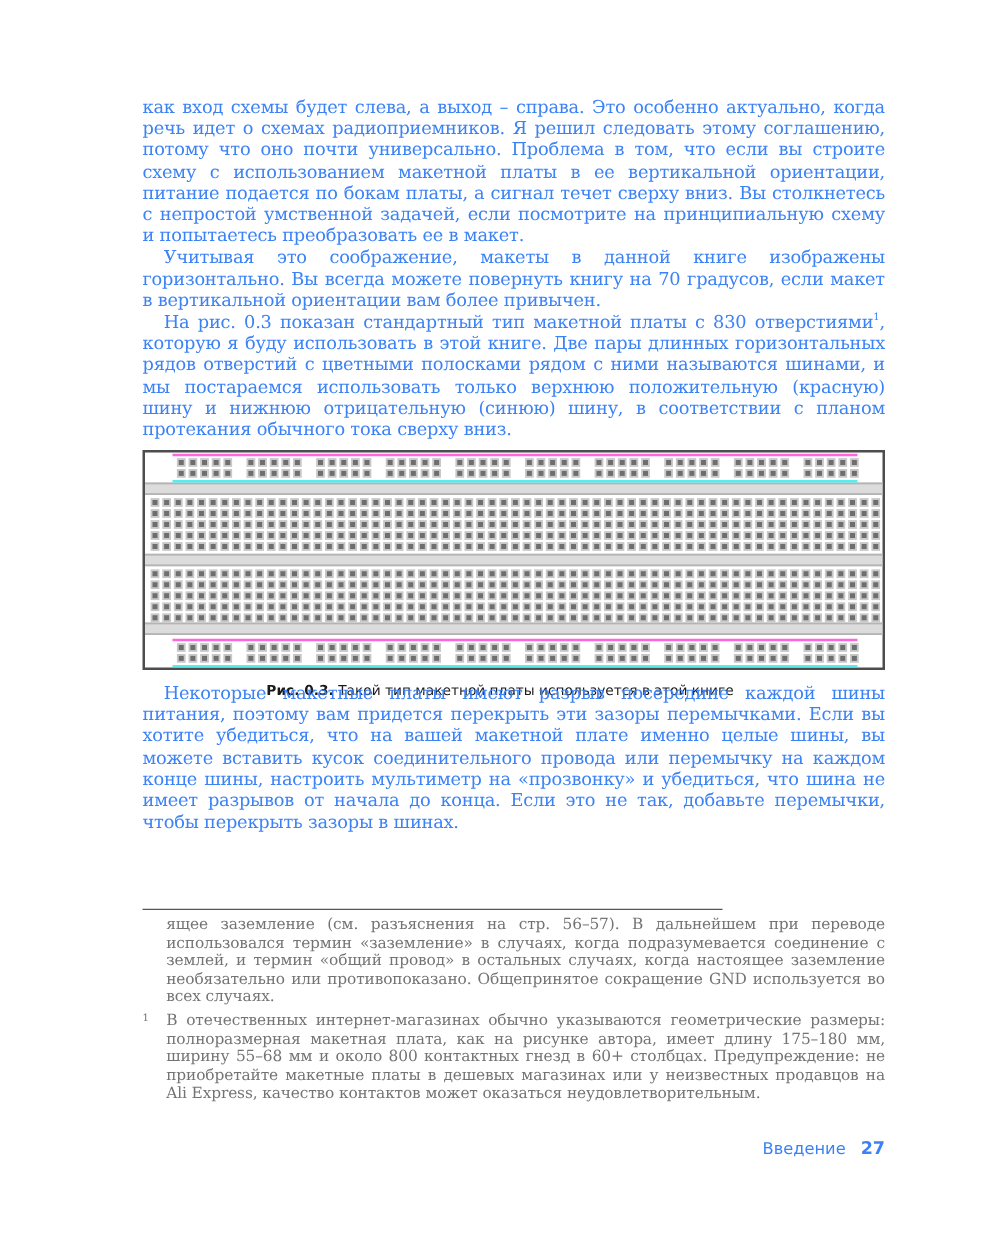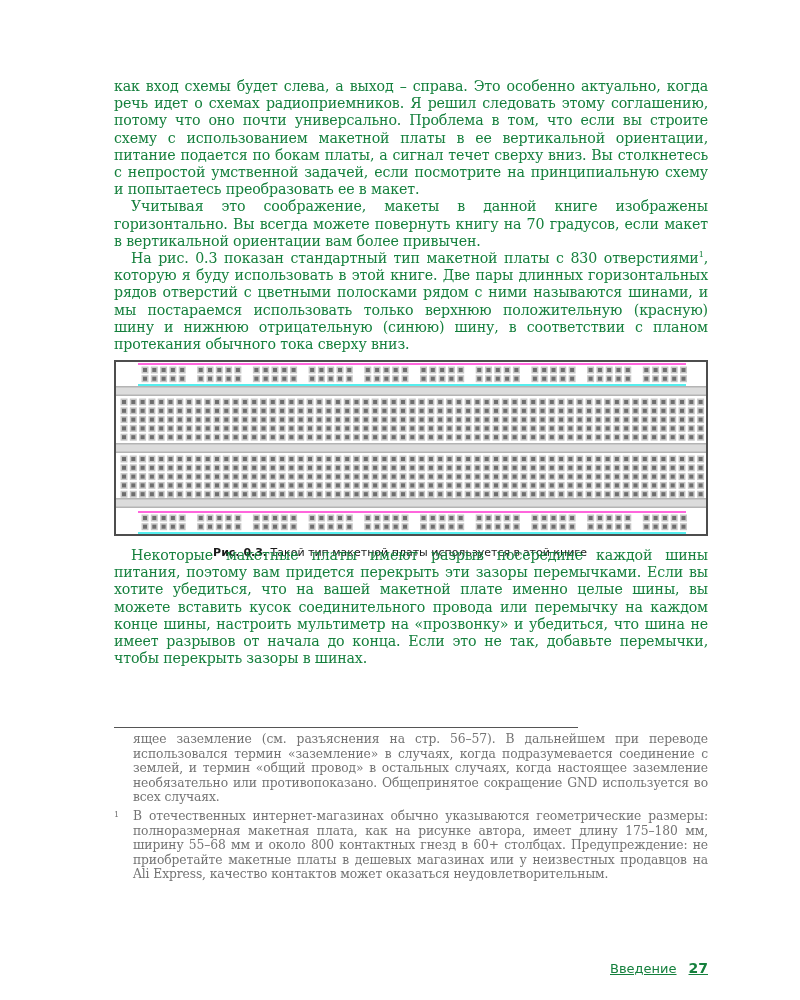--- a/index.html
+++ b/index.html
@@ -1,21 +1,21 @@
 <!DOCTYPE html>
 <html><head>
 <meta charset="utf-8">
 <style>
   html, body { margin: 0; padding: 0; background: #ffffff; }
   body { width: 800px; height: 1000px; position: relative; overflow: hidden; }
   .page { position: absolute; left: 0; top: 0; width: 800px; height: 1000px; }
   .body-text {
     position: absolute; left: 114px; width: 594px;
     font-family: "DejaVu Serif", serif; font-size: 14.2px; line-height: 17.2px;
-    color: #15803d; text-align: justify; letter-spacing: -0.15px;
+    color: #3b82f6; text-align: justify; letter-spacing: -0.15px;
   }
   .body-text p { margin: 0; text-indent: 17px; }
   .body-text p.noindent { text-indent: 0; }
   #para-block-1 { top: 78px; }
   #para-block-2 { top: 547px; }
 
   .figure { position: absolute; left: 114px; top: 360px; width: 594px; height: 176px;
     border: 2px solid #4d4d4d; border-right-width: 2px; box-sizing: border-box; background: #fff; }
   .board-svg { position: absolute; left: 0; top: 0; }
   .caption {
@@ -28,22 +28,22 @@
   .footnotes {
     position: absolute; left: 114px; width: 594px; top: 732px;
     font-family: "DejaVu Serif", serif; font-size: 12.3px; line-height: 14.6px; color: #737373;
     letter-spacing: -0.1px;
   }
   .fn { position: relative; padding-left: 19px; text-align: justify; margin: 0; }
   .fn + .fn { margin-top: 4px; }
   .fn-mark { position: absolute; left: 0; top: -1px; font-size: 8px; }
   .fn b { font-weight: normal; }
   .running-footer {
-    position: absolute; right: 92px; top: 960px;
-    font-family: "DejaVu Sans", sans-serif; font-size: 13px; color: #15803d; text-decoration: underline;
+    position: absolute; right: 92px; top: 911px;
+    font-family: "DejaVu Sans", sans-serif; font-size: 13px; color: #3b82f6;
   }
   .running-footer .section { margin-right: 12px; }
   .running-footer .page-no { font-weight: bold; font-size: 14px; }
   sup.fnref { font-size: 8px; vertical-align: 6px; line-height: 0; }
 </style>
 </head>
 <body>
 
 <div class="page">
 

